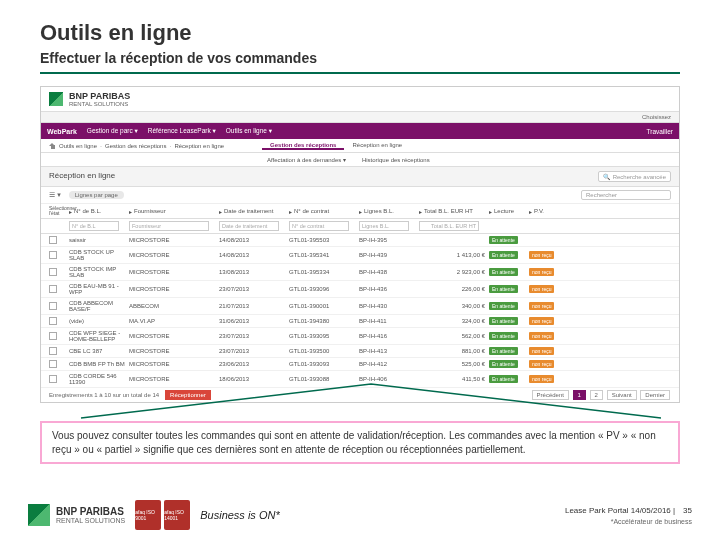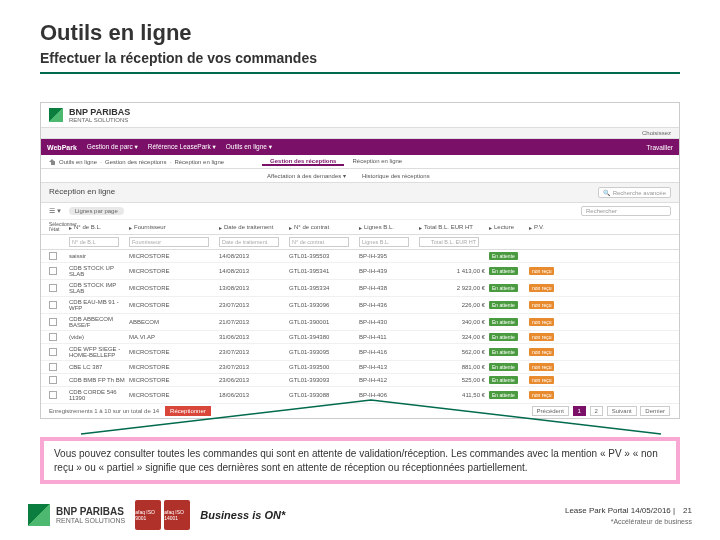--- a/index.html
+++ b/index.html
@@ -1,19 +1,19 @@
 <!DOCTYPE html>
 <html><head>
 <meta charset="utf-8">
 <style>
 *{box-sizing:border-box;margin:0;padding:0;font-family:Arial,sans-serif}
 body{width:720px;height:540px;background:#fff;position:relative;overflow:hidden}
 .slide{padding:20px 40px}
 .title{font-size:22px;font-weight:bold;color:#333;margin-bottom:4px}
-.subtitle{font-size:14px;font-weight:bold;color:#333;border-bottom:2px solid #006a4e;padding-bottom:6px;margin-bottom:28px}
+.subtitle{font-size:14px;font-weight:bold;color:#333;border-bottom:2px solid #006a4e;padding-bottom:6px;margin-bottom:12px}
 .screenshot{border:1px solid #ccc;background:#fff;font-size:7px;color:#666;position:relative;margin-bottom:18px}
 .app-header{display:flex;align-items:center;padding:4px 8px;background:#fff;border-bottom:1px solid #ddd}
 .bnp-logo{width:14px;height:14px;background:linear-gradient(135deg,#0a7d3f 50%,#4db870 50%);margin-right:6px}
 .bnp-text{font-weight:bold;font-size:9px;color:#333}
 .bnp-sub{font-size:6px;color:#666;display:block}
 .userbar{display:flex;align-items:center;padding:2px 8px;background:#f4f4f4;border-bottom:1px solid #ddd;font-size:6px;justify-content:flex-end;gap:8px}
 .mainmenu{display:flex;align-items:center;background:#7b1068;color:#fff;font-size:6.5px;padding:0 6px;height:16px;gap:10px}
 .mainmenu .brand{font-weight:bold;font-size:7px}
 .mainmenu .spacer{flex:1}
 .submenu{display:flex;align-items:center;background:#fff;border-bottom:1px solid #ddd;font-size:6px;height:14px}
@@ -39,28 +39,28 @@
 .c-lect{width:40px;flex:none}
 .c-pv{width:55px;flex:none}
 .datarow{display:flex;padding:2px 8px;font-size:6px;color:#555;border-bottom:1px solid #f0f0f0;align-items:center}
 .datarow .chk{width:8px;height:8px;border:1px solid #aaa;background:#fff}
 .green-btn{background:#4a9b3f;color:#fff;font-size:5px;padding:1px 3px;border-radius:1px;display:inline-block}
 .orange-tag{background:#e88b2e;color:#fff;font-size:5px;padding:1px 3px;border-radius:1px;display:inline-block}
 .pager{display:flex;justify-content:space-between;align-items:center;padding:4px 8px;font-size:6px;color:#666}
 .pager .pgbtn{border:1px solid #ccc;padding:1px 4px;margin:0 1px;background:#fff}
 .pager .pgbtn.active{background:#7b1068;color:#fff;border-color:#7b1068}
 .callout-line{position:absolute;pointer-events:none}
-.caption{border:4px solid #f9a8d4;padding:6px 10px;font-size:10px;color:#333;line-height:1.35}
+.caption{border:2px solid #f9a8d4;padding:6px 10px;font-size:10px;color:#333;line-height:1.35}
 .footer{position:absolute;bottom:10px;left:28px;right:28px;display:flex;align-items:center;justify-content:space-between;font-size:8px;color:#333}
 .footer-left{display:flex;align-items:center;gap:10px}
 .footer .bnp-logo-f{width:22px;height:22px;background:linear-gradient(135deg,#0a7d3f 50%,#4db870 50%)}
 .footer .bnp-wrap{display:flex;align-items:center;gap:6px}
 .afaq{display:flex;gap:3px}
 .afaq .badge{width:26px;height:30px;background:#b0302a;color:#fff;font-size:5px;display:flex;flex-direction:column;align-items:center;justify-content:center;border-radius:2px}
-.tagline{font-style:italic;font-weight:bold;font-size:11px;color:#222}
+.tagline{font-style:italic;font-weight:normal;font-size:11px;color:#222}
 .footer-right{text-align:right;font-size:8px;color:#333}
 .footer-right .pn{margin-left:8px}
 .home-icon{width:7px;height:6px;display:inline-block;position:relative}
 .home-icon::before{content:"";position:absolute;top:0;left:0;border-left:3.5px solid transparent;border-right:3.5px solid transparent;border-bottom:3px solid #888}
 .home-icon::after{content:"";position:absolute;top:2.5px;left:1.5px;width:4px;height:3.5px;background:#888}
 </style>
 </head>
 <body>
 
 <div class="slide">
@@ -307,16 +307,16 @@
     </div>
     <div class="afaq">
       <div class="badge">afaq
 ISO 9001</div>
       <div class="badge">afaq
 ISO 14001</div>
     </div>
     <div class="tagline">Business is ON*</div>
   </div>
   <div class="footer-right">
-    <div><span>Lease Park Portal 14/05/2016 |</span><span class="pn">21</span></div>
+    <div><span>Lease Park Portal 14/05/2016 |</span><span class="pn">35</span></div>
     <div style="font-size:7px;color:#666;margin-top:3px">*Accélérateur de business</div>
   </div>
 </div>
 
 </body></html>

